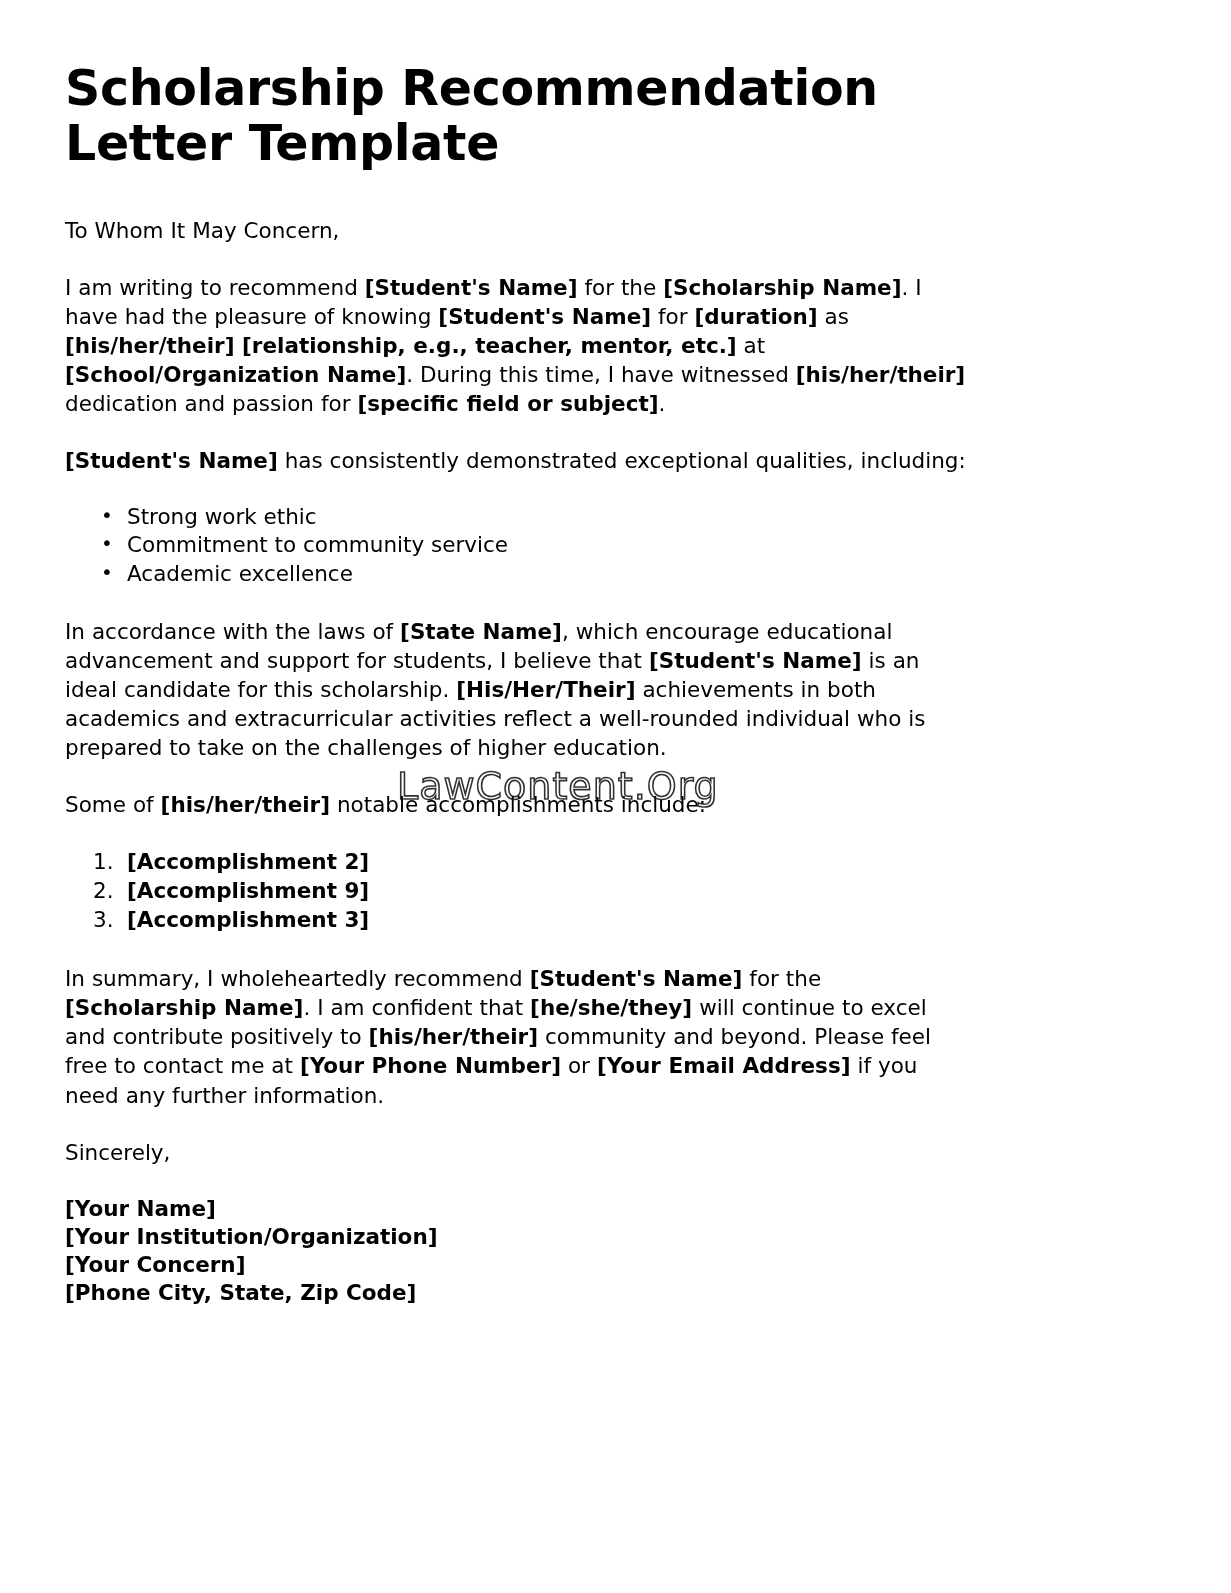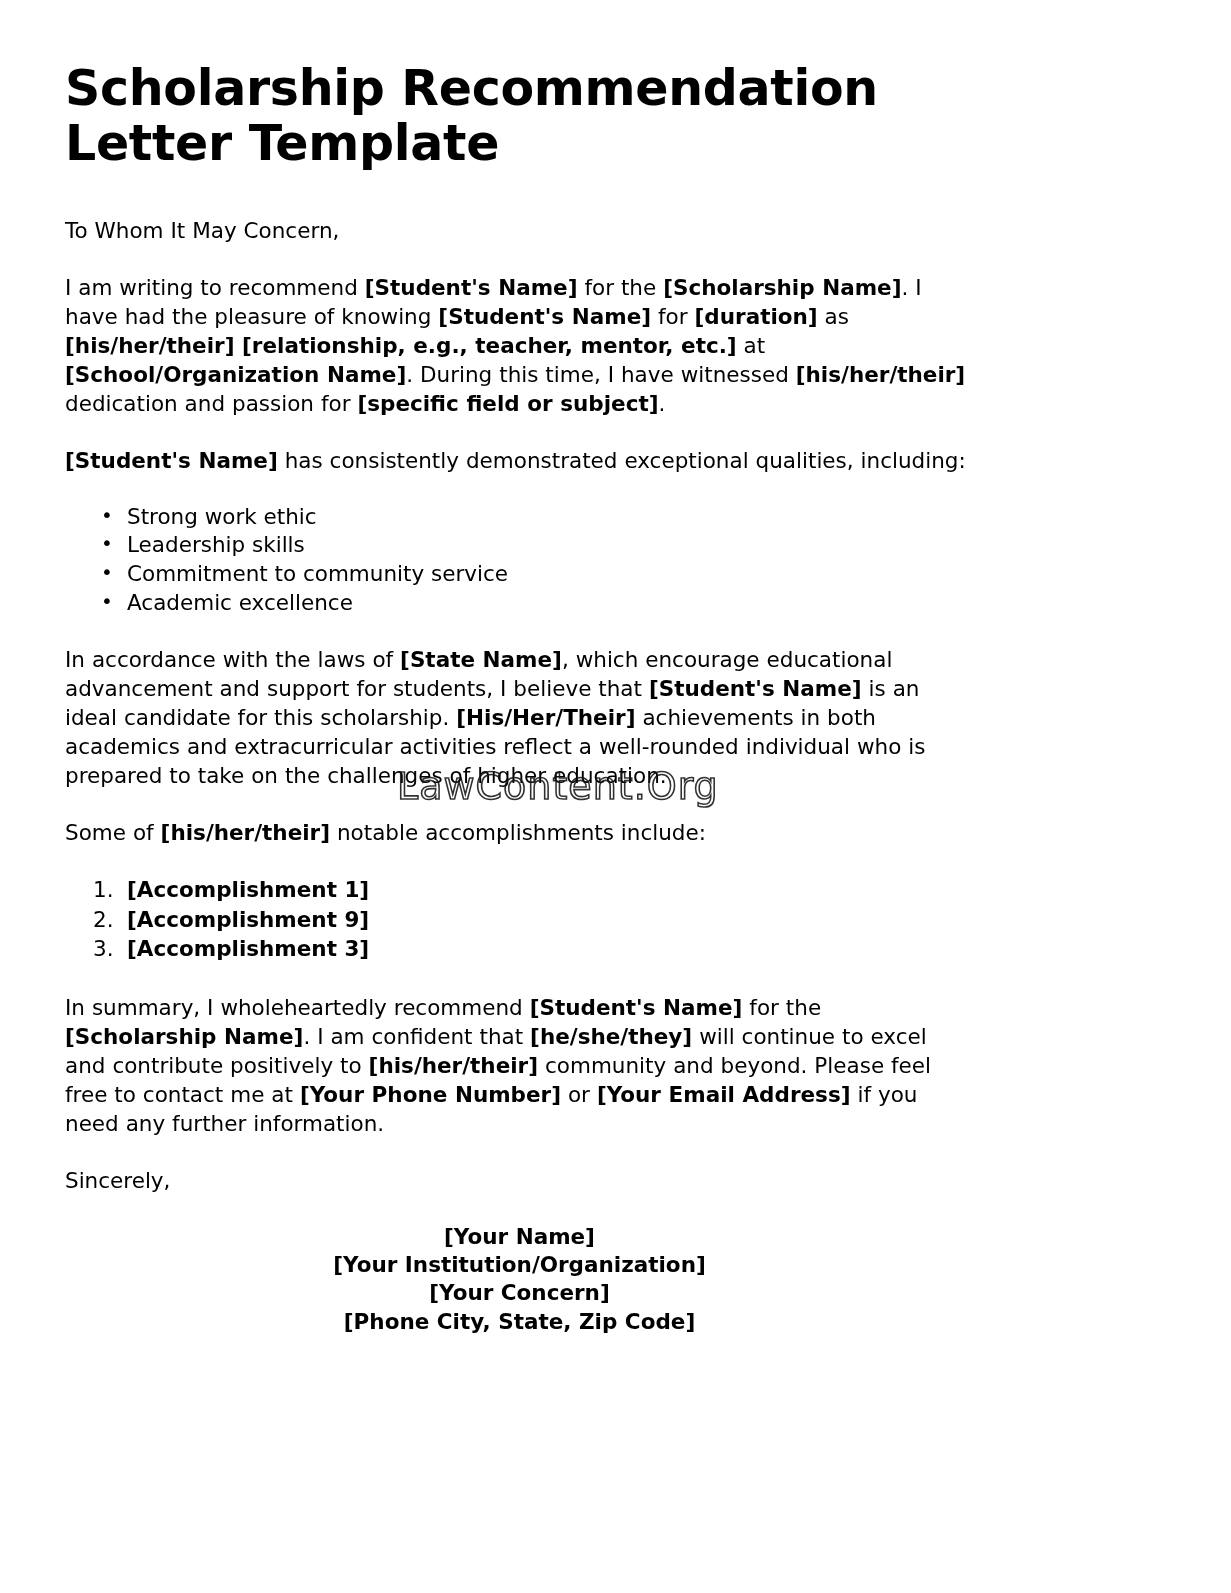--- a/index.html
+++ b/index.html
@@ -105,21 +105,20 @@
   .signoff {
     font-size: 21.5px;
     line-height: 1.35;
     margin: 0 0 28px 0;
   }
   .signature-block {
     font-size: 21.5px;
     line-height: 1.31;
     font-weight: 700;
     margin: 0;
-    text-align: center;
   }
   .signature-block div { white-space: nowrap; }
 
   
   .watermark {
     position: absolute;
     left: 397px;
     top: 767px;
     font-size: 38px;
     line-height: 1;
@@ -142,31 +141,30 @@
 
 
   <p class="para">To Whom It May Concern,</p>
 
   <p class="para"><span>I am writing to recommend </span><b>[Student's Name]</b><span> for the </span><b>[Scholarship Name]</b><span>. I have had the pleasure of knowing </span><b>[Student's Name]</b><span> for </span><b>[duration]</b><span> as </span><b>[his/her/their] [relationship, e.g., teacher, mentor, etc.]</b><span> at </span><b>[School/Organization Name]</b><span>. During this time, I have witnessed </span><b>[his/her/their]</b><span> dedication and passion for </span><b>[specific field or subject]</b><span>.</span></p>
 
   <p class="para"><b>[Student's Name]</b><span> has consistently demonstrated exceptional qualities, including:</span></p>
 
   <ul class="qualities">
       <li>Strong work ethic</li>
-      <li>Leadership skills</li>
       <li>Commitment to community service</li>
       <li>Academic excellence</li>
     </ul>
 
   <p class="para"><span>In accordance with the laws of </span><b>[State Name]</b><span>, which encourage educational advancement and support for students, I believe that </span><b>[Student's Name]</b><span> is an ideal candidate for this scholarship. </span><b>[His/Her/Their]</b><span> achievements in both academics and extracurricular activities reflect a well-rounded individual who is prepared to take on the challenges of higher education.</span></p>
 
   <p class="para"><span>Some of </span><b>[his/her/their]</b><span> notable accomplishments include:</span></p>
 
   <ol class="accomplishments">
-      <li>[Accomplishment 1]</li>
+      <li>[Accomplishment 2]</li>
       <li>[Accomplishment 9]</li>
       <li>[Accomplishment 3]</li>
     </ol>
 
   <p class="para"><span>In summary, I wholeheartedly recommend </span><b>[Student's Name]</b><span> for the </span><b>[Scholarship Name]</b><span>. I am confident that </span><b>[he/she/they]</b><span> will continue to excel and contribute positively to </span><b>[his/her/their]</b><span> community and beyond. Please feel free to contact me at </span><b>[Your Phone Number]</b><span> or </span><b>[Your Email Address]</b><span> if you need any further information.</span></p>
 
   <p class="signoff">Sincerely,</p>
 
   <div class="signature-block">
       <div>[Your Name]</div>

